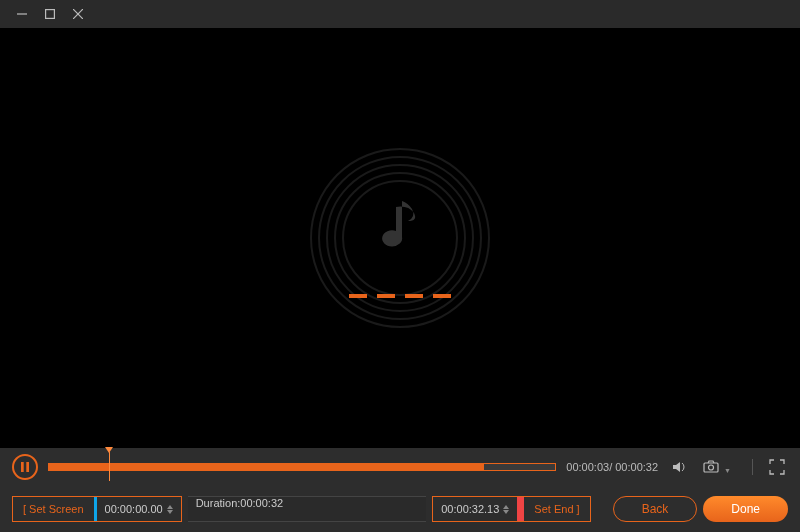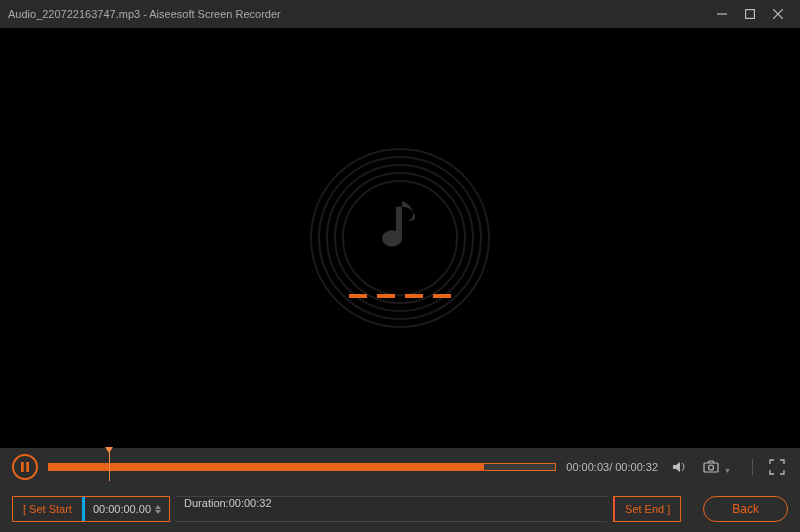--- a/index.html
+++ b/index.html
@@ -37,21 +37,20 @@
   .clip-mid { flex:1; border:1px solid #444; border-left:none; border-right:none; height:26px; display:flex; align-items:flex-start; padding:0 8px; font-size:11px; color:#ccc; background: #2a2a2a; }
   .actionbtn { height:26px; border-radius:13px; padding:0 28px; font-size:12px; display:flex; align-items:center; cursor:pointer; }
   .back { border:1px solid #e8641b; color:#e8641b; background:transparent; }
   .done { background: linear-gradient(#ff8a2b, #e8641b); color:#fff; border:none; }
   .sep { width:1px; height:16px; background:#555; margin:0 3px; }
 </style>
 </head>
 <body>
 
 <div class="titlebar">
-  <span class="title">Audio_220722163747.mp3  -  Aiseesoft Screen Recorder</span>
   <div class="winbtn">
     <svg viewBox="0 0 10 10">
         <line x1="0" y1="5" x2="10" y2="5" stroke="currentColor" stroke-width="1.2"></line>
       </svg>
   </div>
   <div class="winbtn">
     <svg viewBox="0 0 10 10">
         <rect x="0.6" y="0.6" width="8.8" height="8.8" fill="none" stroke="currentColor" stroke-width="1.2"></rect>
       </svg>
   </div>
@@ -115,31 +114,39 @@
   <div class="sep"></div>
   <div class="iconbtn">
     <svg viewBox="0 0 16 16">
         <path d="M1 5V1h4M11 1h4v4M15 11v4h-4M5 15H1v-4" fill="none" stroke="currentColor" stroke-width="1.3"></path>
       </svg>
   </div>
 </div>
 
 <div class="bottombar">
   <div class="clip-control">
-    <div class="clip-btn">[ Set Start</div>
+    <div class="clip-btn">[ Set Screen</div>
     <div class="time-cell">
       <span>00:00:00.00</span>
       <div class="spinner">
           <span class="up"></span>
           <span class="dn"></span>
         </div>
     </div>
   </div>
   <div class="clip-mid">
     <span>Duration:</span>
     <span>00:00:32</span>
   </div>
   <div class="clip-control">
-    <div class="clip-btn" style="border-left:1px solid #ef4444">Set End ]</div>
+    <div class="time-cell" style="border-left:none">
+      <span>00:00:32.13</span>
+      <div class="spinner">
+          <span class="up"></span>
+          <span class="dn"></span>
+        </div>
+    </div>
+    <div class="clip-btn" style="border-left:7px solid #ef4444">Set End ]</div>
   </div>
   <div style="width:10px"></div>
   <div class="actionbtn back">Back</div>
+  <div class="actionbtn done">Done</div>
 </div>
 
 </body></html>

